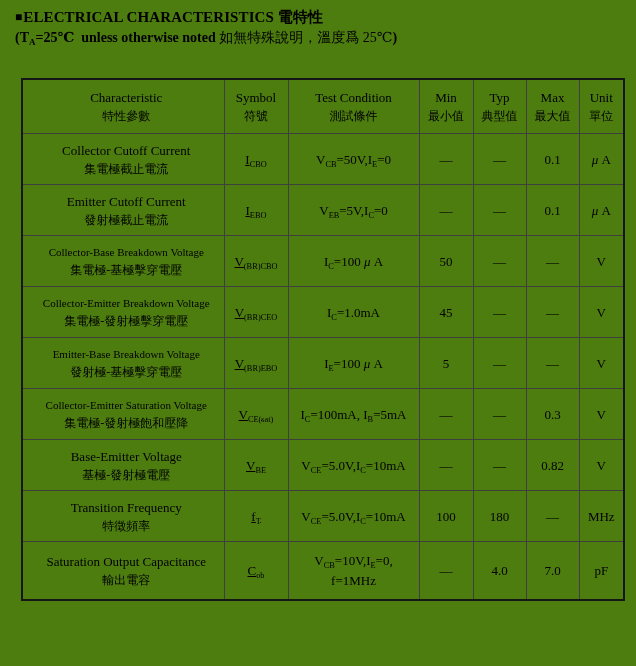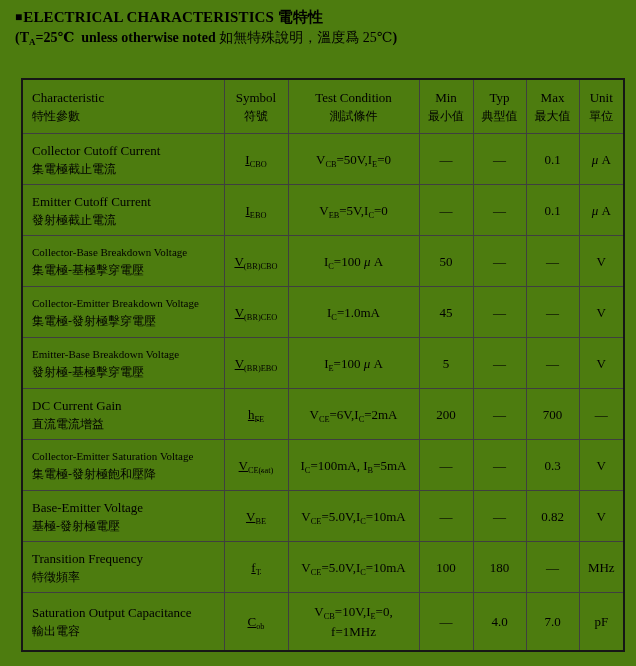--- a/index.html
+++ b/index.html
@@ -50,21 +50,21 @@
     vertical-align: middle;
     padding: 2px 2px;
     font-size: 13px;
     line-height: 1.5;
     overflow: hidden;
   }
   .spec-table thead th { height: 55px; }
   .spec-table tbody tr td { height: 51px; }
   .spec-table tbody tr:last-child td { height: 58px; }
   .spec-table th.col-char, .spec-table td.col-char {
-    text-align: left;
+    text-align: center;
     padding-left: 9px;
     padding-right: 3px;
   }
   .line { display: block; }
   .en-line { font-size: 13px; }
   .zh-line { font-size: 12px; }
   .en-line.compact { font-size: 11px; }
   .sym-cell { font-size: 13.5px; text-decoration: underline; }
   .cond-cell { font-size: 13px; }
   .val-cell { font-size: 12.5px; }
@@ -177,32 +177,20 @@
       </td>
       <td class="sym-cell"><span>V</span><sub>(BR)EBO</sub></td>
       <td class="cond-cell"><span>I</span><sub>E</sub><span>=100 </span><span class="it">μ</span><span> A</span></td>
       <td class="val-cell">5</td>
       <td class="val-cell">—</td>
       <td class="val-cell">—</td>
       <td class="unit-cell"><span>V</span></td>
     </tr>
         <tr>
       <td class="col-char">
-        <span class="line en-line">DC Current Gain</span>
-        <span class="line zh-line">直流電流增益</span>
-      </td>
-      <td class="sym-cell"><span>h</span><sub>FE</sub></td>
-      <td class="cond-cell"><span>V</span><sub>CE</sub><span>=6V,I</span><sub>C</sub><span>=2mA</span></td>
-      <td class="val-cell">200</td>
-      <td class="val-cell">—</td>
-      <td class="val-cell">700</td>
-      <td class="unit-cell"><span>—</span></td>
-    </tr>
-        <tr>
-      <td class="col-char">
         <span class="line en-line compact">Collector-Emitter Saturation Voltage</span>
         <span class="line zh-line">集電極-發射極飽和壓降</span>
       </td>
       <td class="sym-cell"><span>V</span><sub>CE(sat)</sub></td>
       <td class="cond-cell"><span>I</span><sub>C</sub><span>=100mA, I</span><sub>B</sub><span>=5mA</span></td>
       <td class="val-cell">—</td>
       <td class="val-cell">—</td>
       <td class="val-cell">0.3</td>
       <td class="unit-cell"><span>V</span></td>
     </tr>

